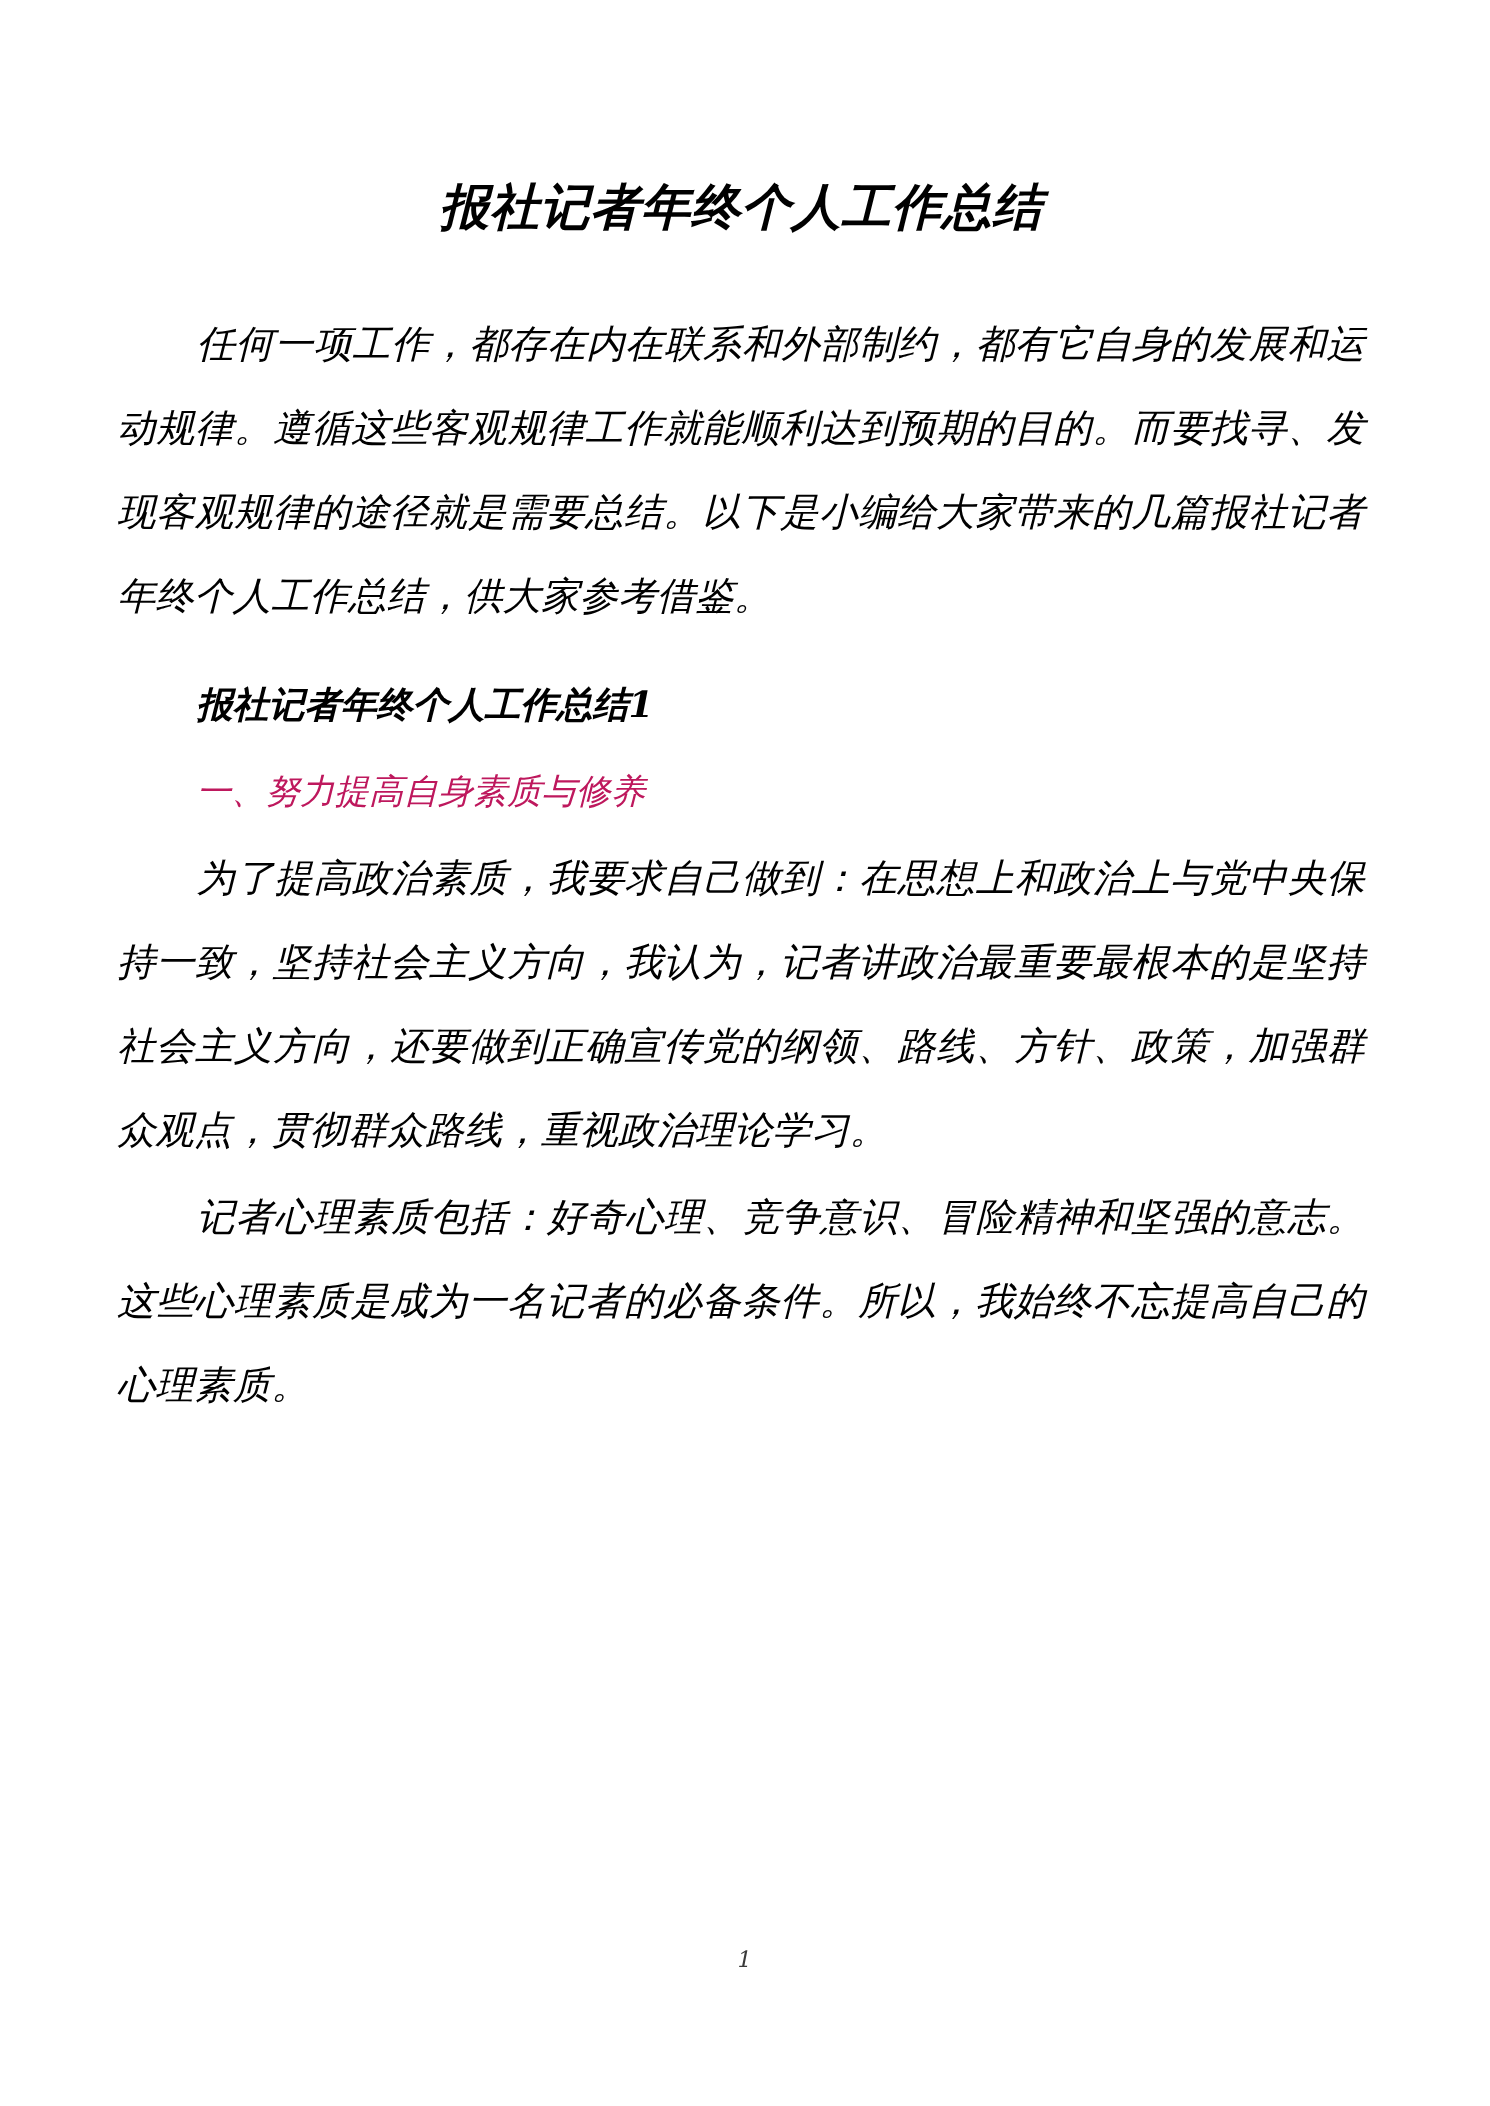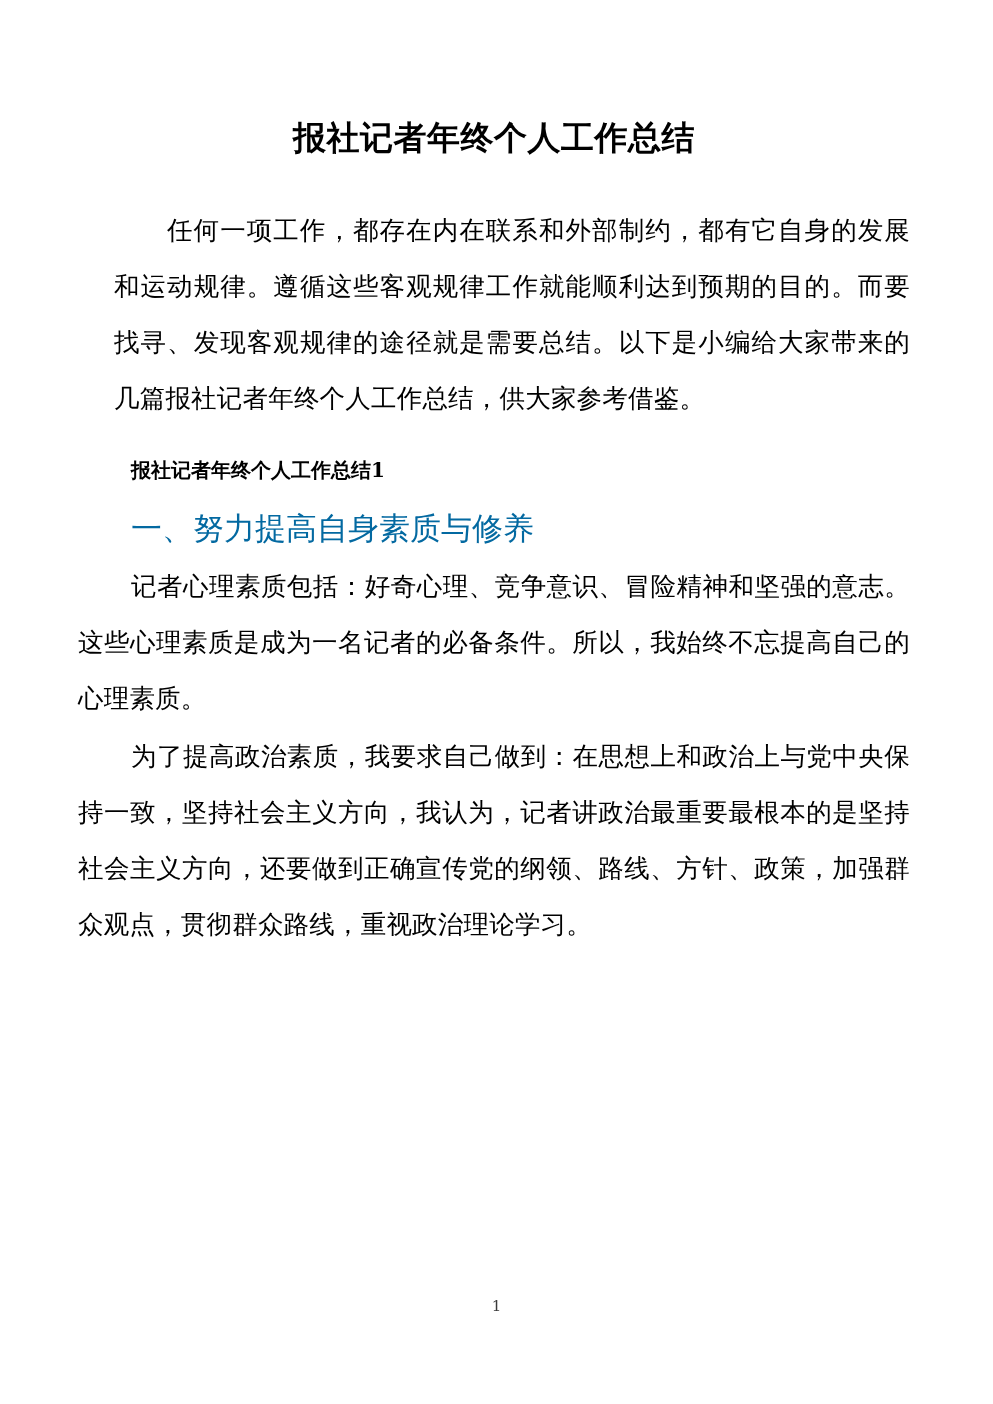--- a/index.html
+++ b/index.html
@@ -17,20 +17,21 @@
   }
 
   .page {
     position: absolute;
     left: 0;
     top: 0;
     width: 993px;
     height: 1212px;
     background: #ffffff;
     box-sizing: border-box;
+    font-style: italic;
   }
 
   .content {
     position: absolute;
     left: 78px;
     top: 0;
     width: 832px;
   }
 
   
@@ -54,48 +55,47 @@
     text-align: justify;
     text-justify: inter-ideograph;
     text-indent: 53px;
     margin: 0;
     color: #000000;
     letter-spacing: 0.2px;
   }
 
   .para-first {
     margin-top: 44px;
-    margin-left: 36px;
   }
 
   .para-gap {
     margin-top: 2px;
   }
 
   
   .sub-heading {
     font-family: "DejaVu Serif", "Liberation Serif", serif;
     font-weight: bold;
-    font-size: 20px;
+    font-size: 24px;
     line-height: 56px;
     text-indent: 53px;
     margin: 0;
     margin-top: 16px;
     color: #000000;
   }
 
   
   .section-heading {
     font-family: "DejaVu Serif", "Liberation Serif", serif;
-    font-size: 31px;
+    font-size: 23px;
     line-height: 56px;
     text-indent: 53px;
     margin: 0;
     margin-top: 2px;
-    color: #0369a1;
+    color: #be185d;
   }
 
   
   .page-number {
     position: absolute;
     left: 0;
     top: 1296px;
     width: 993px;
     text-align: center;
     font-family: "DejaVu Serif", "Liberation Serif", serif;
@@ -114,21 +114,21 @@
     <h1 class="doc-title">报社记者年终个人工作总结</h1>
 
     <p class="para para-first">任何一项工作，都存在内在联系和外部制约，都有它自身的发展和运动规律。遵循这些客观规律工作就能顺利达到预期的目的。而要找寻、发现客观规律的途径就是需要总结。以下是小编给大家带来的几篇报社记者年终个人工作总结，供大家参考借鉴。</p>
 
     <p class="sub-heading">报社记者年终个人工作总结1</p>
 
 
     <p class="section-heading">一、努力提高自身素质与修养</p>
 
 
+    <p class="para para-gap">为了提高政治素质，我要求自己做到：在思想上和政治上与党中央保持一致，坚持社会主义方向，我认为，记者讲政治最重要最根本的是坚持社会主义方向，还要做到正确宣传党的纲领、路线、方针、政策，加强群众观点，贯彻群众路线，重视政治理论学习。</p>
+
     <p class="para para-gap">记者心理素质包括：好奇心理、竞争意识、冒险精神和坚强的意志。这些心理素质是成为一名记者的必备条件。所以，我始终不忘提高自己的心理素质。</p>
-
-    <p class="para para-gap">为了提高政治素质，我要求自己做到：在思想上和政治上与党中央保持一致，坚持社会主义方向，我认为，记者讲政治最重要最根本的是坚持社会主义方向，还要做到正确宣传党的纲领、路线、方针、政策，加强群众观点，贯彻群众路线，重视政治理论学习。</p>
 
   </div>
 
   <div class="page-number">1</div>
 
 </div>
 
 </body></html>

